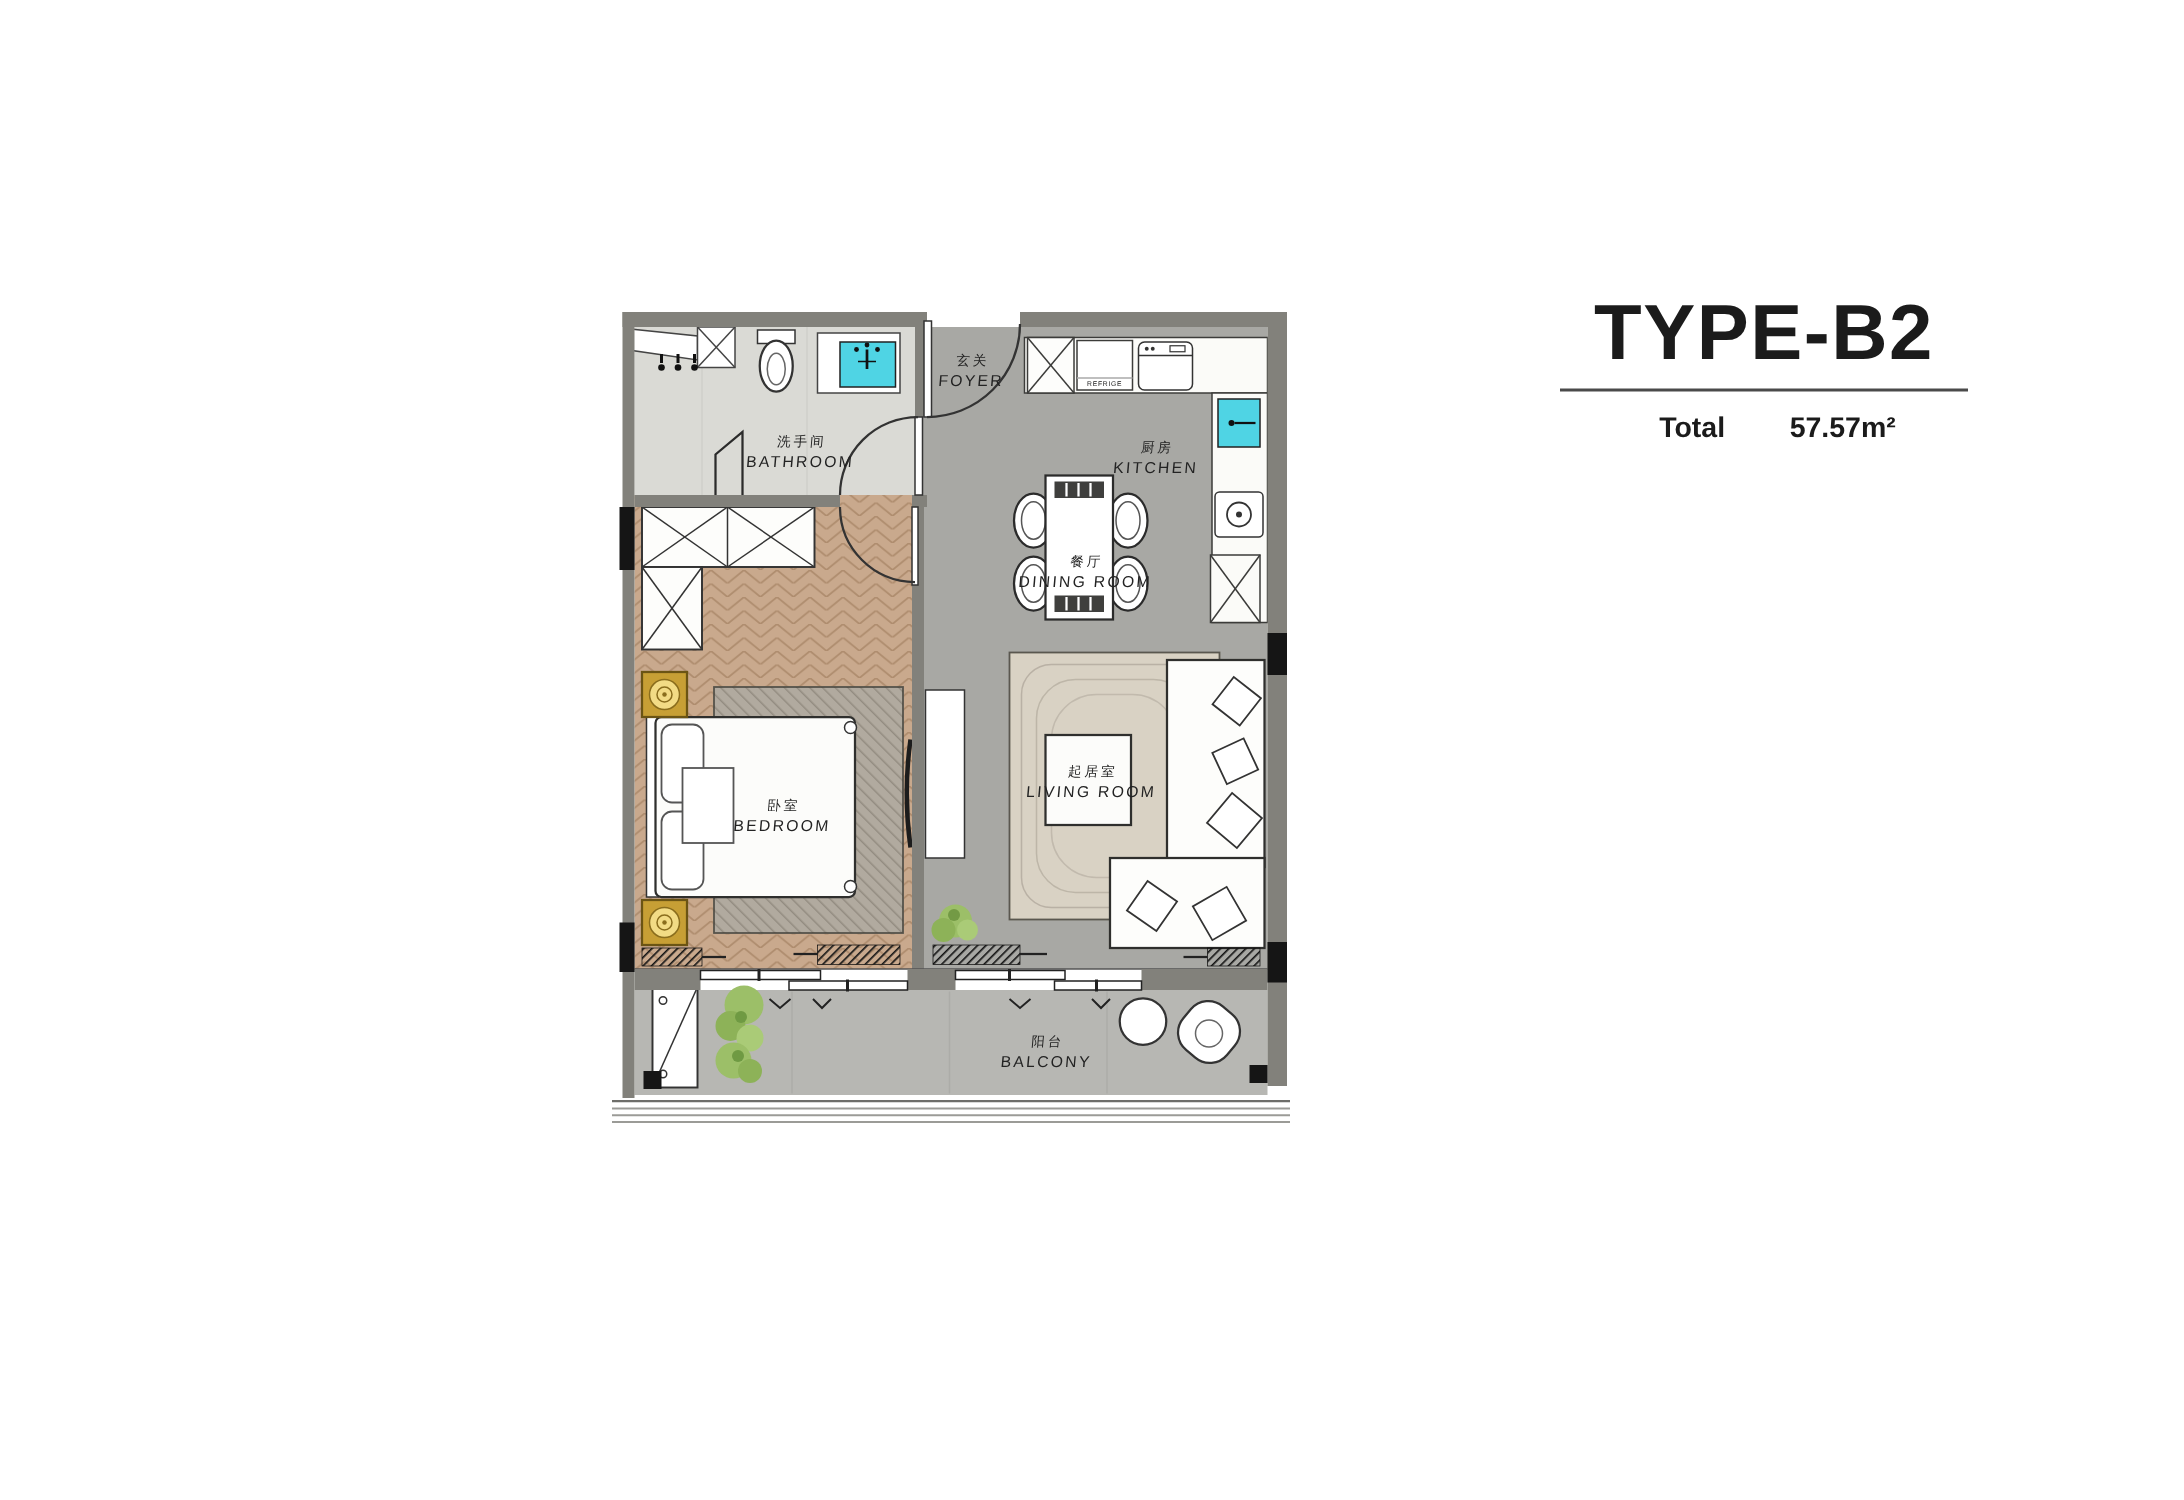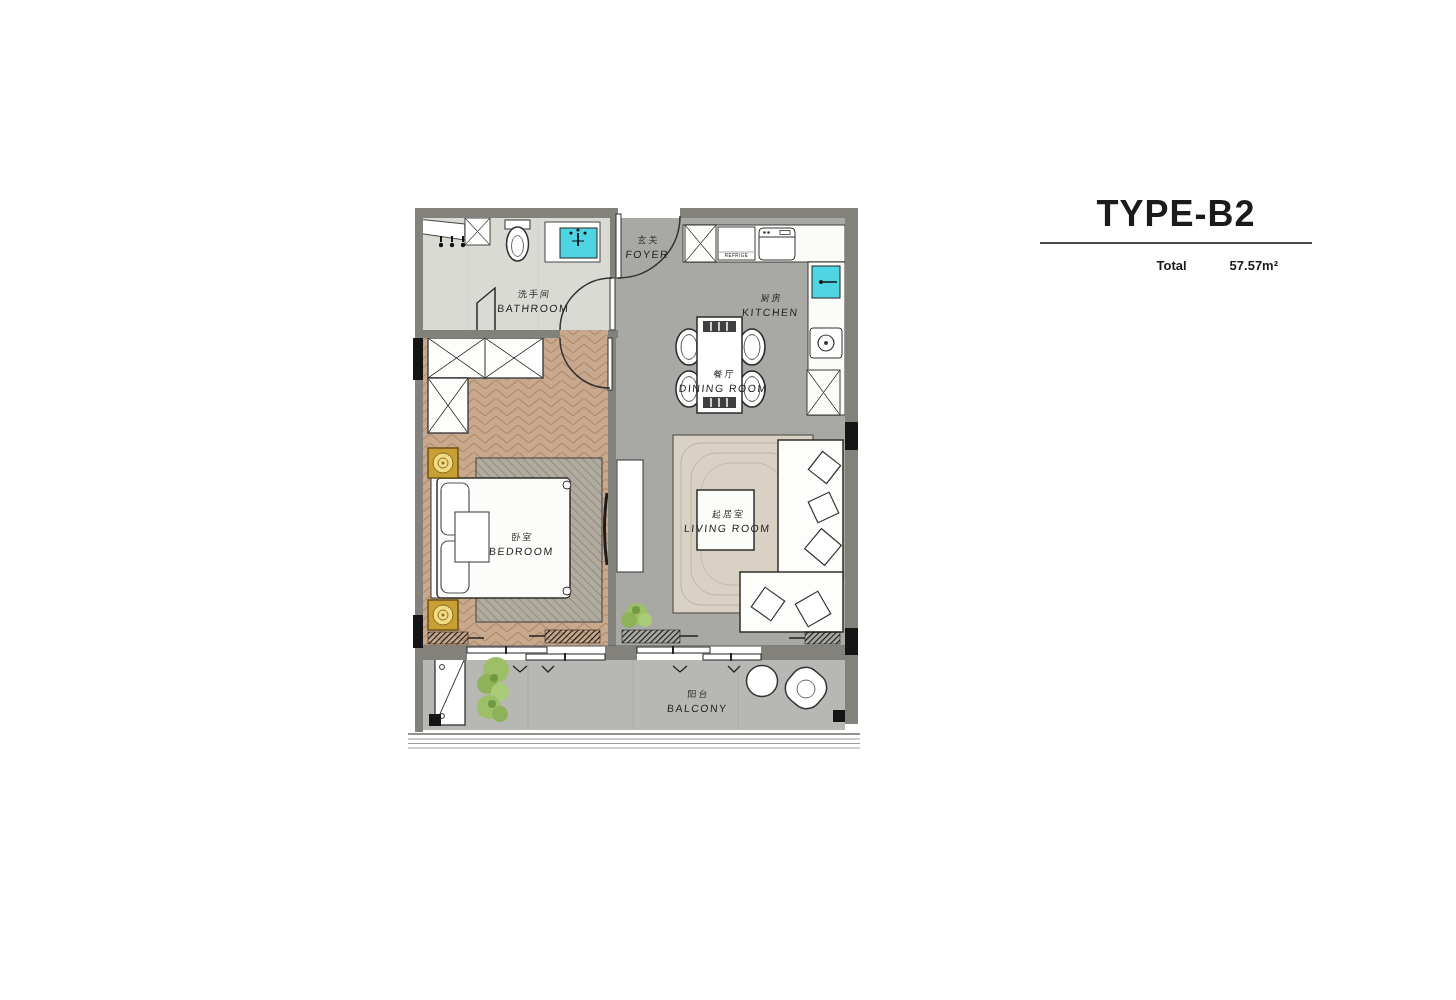--- a/index.html
+++ b/index.html
@@ -10,27 +10,27 @@
   .plan { position:absolute; left:408px; top:200px; width:462px; height:560px; }
   .plan svg { position:absolute; left:0; top:0; }
   .rlabel {
     position:absolute; transform:translate(-50%,-50%) skewX(-5deg);
     text-align:center; color:#232323; white-space:nowrap; pointer-events:none;
   }
   .rlabel .zh { font-size:9px; letter-spacing:2px; font-weight:500; }
   .rlabel .en { font-size:10.5px; letter-spacing:1.5px; margin-top:1px; font-weight:500; }
   .title-block { position:absolute; left:1040px; top:194px; width:272px; }
   .type-title {
-    font-size:36px; font-weight:800; letter-spacing:1px; text-align:center;
+    font-size:52px; font-weight:800; letter-spacing:1px; text-align:center;
     color:#1b1b1b; line-height:1.1;
   }
   .divider { margin-top:8px; border-top:2.5px solid #4a4a4a; }
   .total-row {
-    display:flex; justify-content:flex-end; padding:14px 34px 0 52px;
-    font-size:13px; font-weight:700; color:#1b1b1b;gap:43px;
+    display:flex; justify-content:center; padding:14px 34px 0 52px;
+    font-size:19px; font-weight:700; color:#1b1b1b;gap:43px;
   }
 </style>
 </head>
 <body>
 
 <div class="page">
 
   <div class="plan">
     <svg width="462" height="560" viewBox="0 0 462 560">
       <defs>

